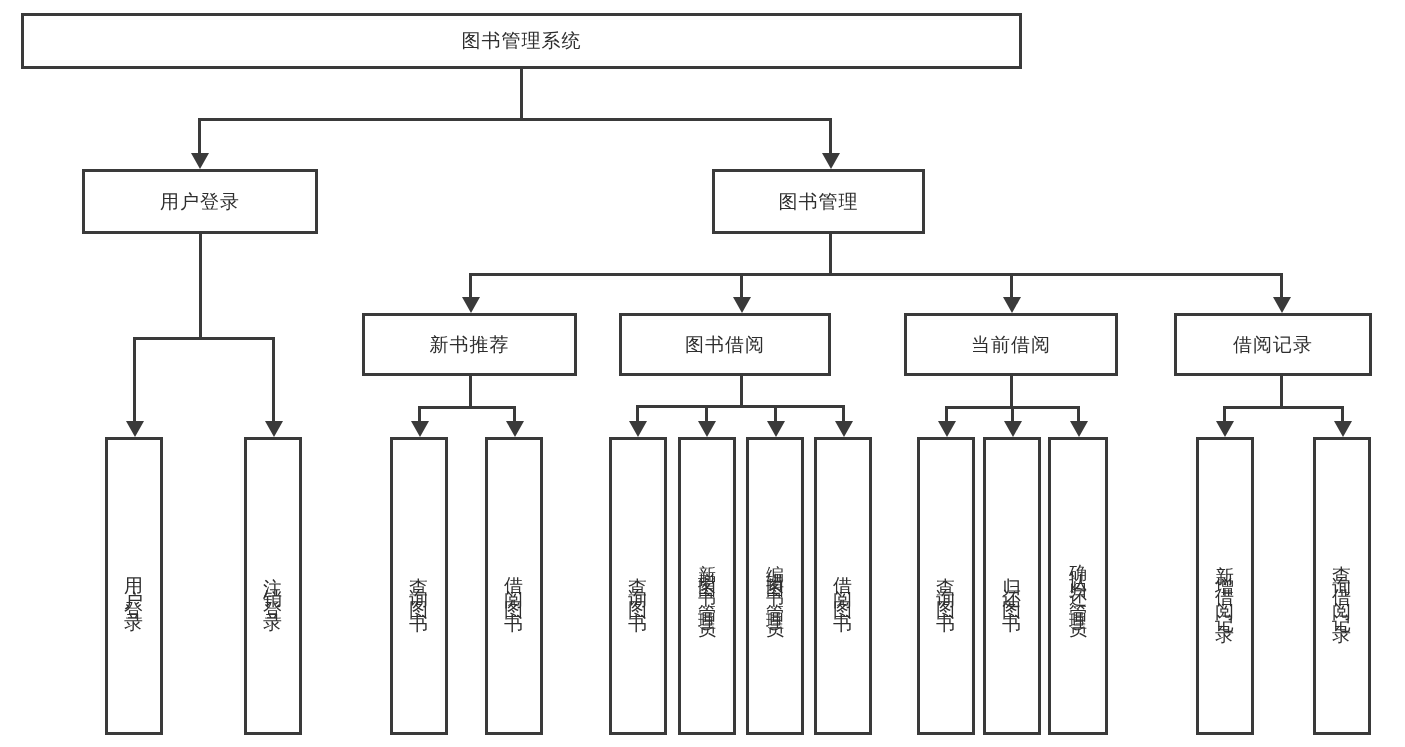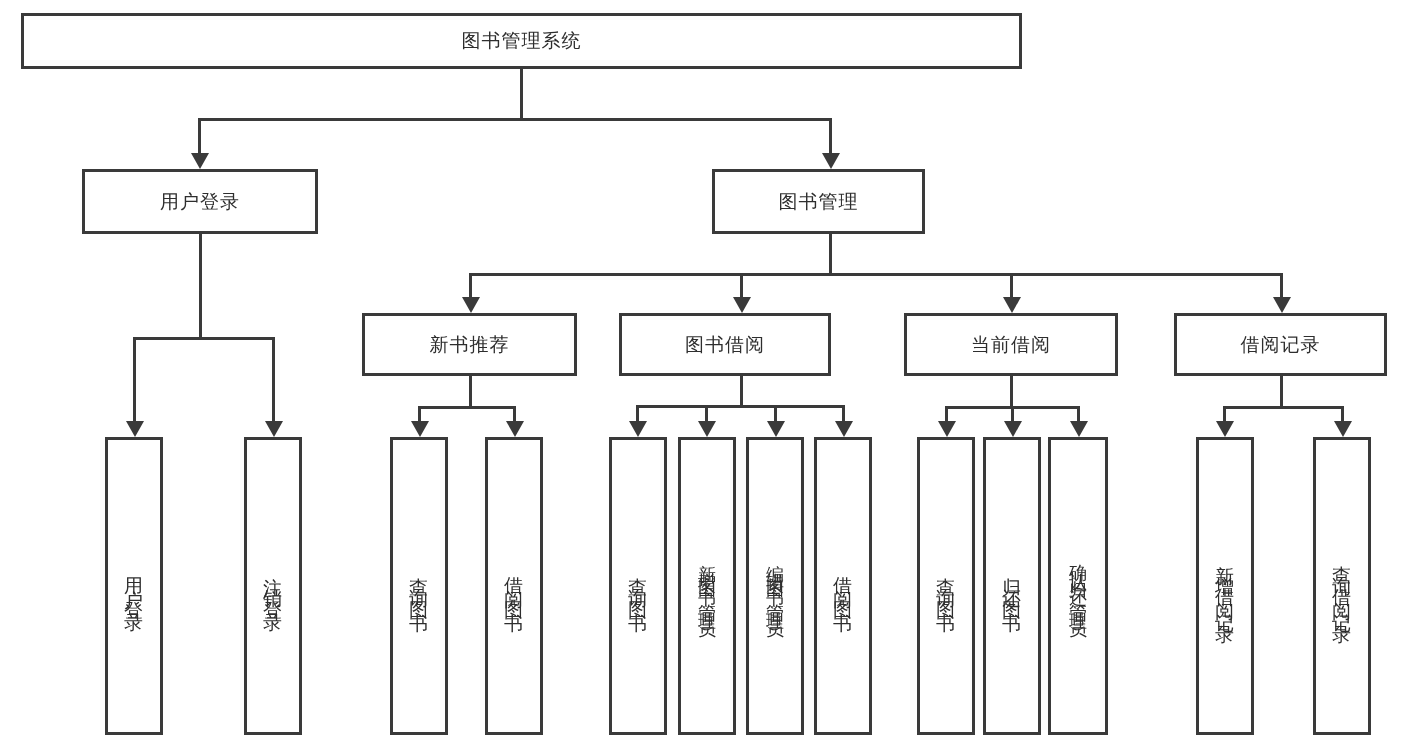--- a/index.html
+++ b/index.html
@@ -135,21 +135,21 @@
 
   <div class="box" style="left:362px;top:313px;width:215px;height:63px">
     <span class="box-label">新书推荐</span>
   </div>
   <div class="box" style="left:619px;top:313px;width:212px;height:63px">
     <span class="box-label">图书借阅</span>
   </div>
   <div class="box" style="left:904px;top:313px;width:214px;height:63px">
     <span class="box-label">当前借阅</span>
   </div>
-  <div class="box" style="left:1174px;top:313px;width:213px;height:63px">
+  <div class="box" style="left:1174px;top:313px;width:198px;height:63px">
     <span class="box-label">借阅记录</span>
   </div>
 
   <div class="vbox" style="left:105px">
     <span class="vlabel">用户登录</span>
   </div>
   <div class="vbox" style="left:244px">
     <span class="vlabel">注销登录</span>
   </div>
 

